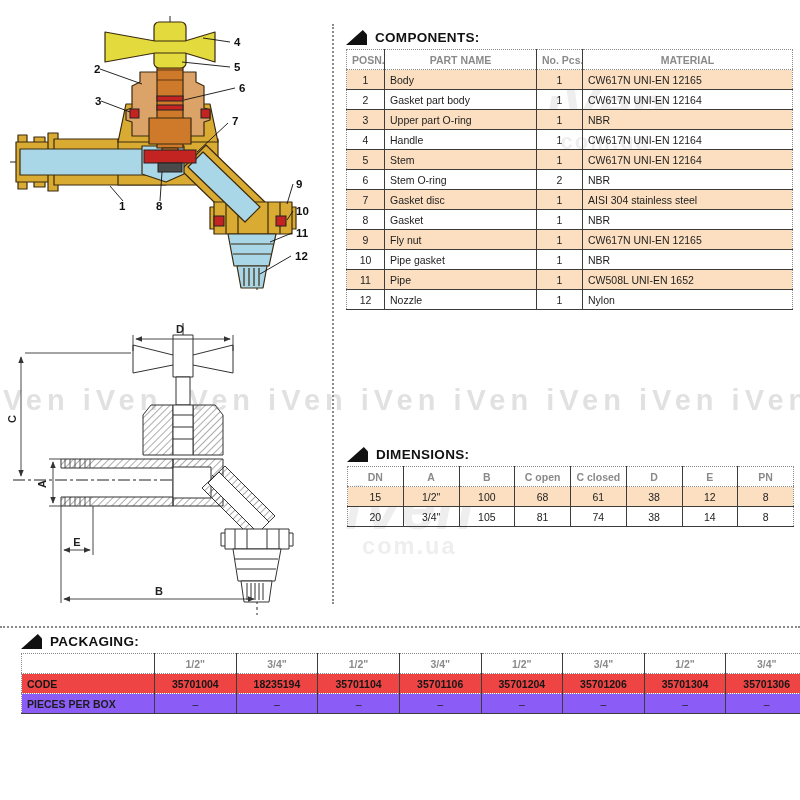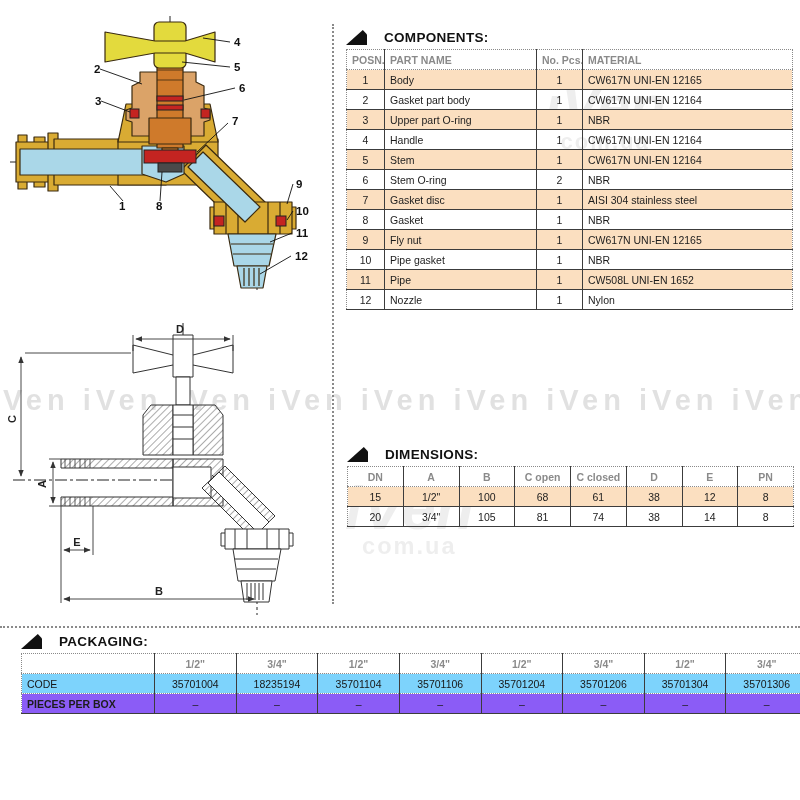--- a/index.html
+++ b/index.html
@@ -11,55 +11,55 @@
            font-size:29px;font-weight:bold;letter-spacing:5px;color:rgba(90,90,90,0.18);}
   .wm-logo{position:absolute;text-align:center;color:rgba(90,90,90,0.10);line-height:0.9;}
   .wm-logo .wm-main{display:block;font-weight:bold;font-style:italic;}
   .wm-logo .wm-sub{display:block;font-weight:bold;font-size:0.38em;letter-spacing:2px;}
 
   
   .vdiv{position:absolute;left:332px;top:24px;height:580px;border-left:2px dotted #8a8a8a;}
   .hdiv{position:absolute;left:0;top:626px;width:800px;border-top:2px dotted #8a8a8a;}
 
   
-  .sec-title{display:flex;align-items:flex-end;gap:17px;font-weight:bold;font-size:13.5px;
+  .sec-title{display:flex;align-items:flex-end;gap:8px;font-weight:bold;font-size:13.5px;
              letter-spacing:.3px;color:#111;margin-bottom:4px;}
   .tri{width:21px;height:15px;background:#111;clip-path:polygon(0 100%,100% 100%,100% 30%,80% 0);}
 
   
   .tbl{border-collapse:collapse;table-layout:fixed;}
   .tbl th,.tbl td{padding:2.5px 5px;font-size:10.5px;line-height:14px;overflow:hidden;
                   white-space:nowrap;}
   .tbl th+th,.tbl td+td,.tbl th+td{border-left:1px solid #3c3c3c;}
 
   
   .comp,.dim{border:1px dotted #8a8a8a;border-bottom:1px solid #3c3c3c;}
   .comp thead th,.dim thead th{color:#8a8a8a;font-weight:bold;text-align:center;
        border-bottom:1px dotted #8a8a8a;}
   .comp tbody tr+tr td,.dim tbody tr+tr td{border-top:1px solid #3c3c3c;}
   .comp tbody tr:nth-child(odd){background:#fbdfc0;}
-  .comp thead th:nth-child(2),.comp thead th:nth-child(4){text-align:left;}
+  .comp thead th:nth-child(2),.comp thead th:nth-child(4){text-align:center;}
   .comp td:nth-child(1),.comp td:nth-child(3){text-align:center;}
   .dim tbody tr:first-child{background:#fbdfc0;}
   .dim td{text-align:center;}
 
   .components{position:absolute;left:346px;top:30px;width:447px;}
   .comp{width:447px;}
   .dimensions{position:absolute;left:347px;top:447px;width:447px;}
   .dim{width:447px;}
 
   
   .packaging{position:absolute;left:21px;top:634px;width:787px;}
   .pack{width:787px;border:1px dotted #8a8a8a;border-bottom:1px solid #3c3c3c;}
   .pack tr{border-bottom:1px dotted #8a8a8a;}
   .pack th,.pack td{text-align:center;}
   .pack th:first-child{text-align:left;}
   .pk-head th{background:#d8d8d8;font-weight:bold;color:#161616;}
   .pk-sizes th{color:#8a8a8a;font-weight:bold;background:#fff;}
-  .pk-code th,.pk-code td{background:#7dd3fc;font-weight:normal;color:#161616;}
+  .pk-code th,.pk-code td{background:#ef4444;font-weight:bold;color:#161616;}
   .pk-box{background:#8b5cf6;border-bottom:1px solid #3c3c3c !important;}
   .pk-box th{font-weight:bold;}
   .pk-carton th{font-weight:bold;}
 
   
   .cutaway{position:absolute;left:10px;top:12px;}
   .drawing{position:absolute;left:5px;top:315px;}
   svg text{font-family:"Liberation Sans",sans-serif;}
   .callout{font-size:11.5px;font-weight:bold;fill:#101010;}
   .dimlabel{font-size:11px;font-weight:bold;fill:#222;}

